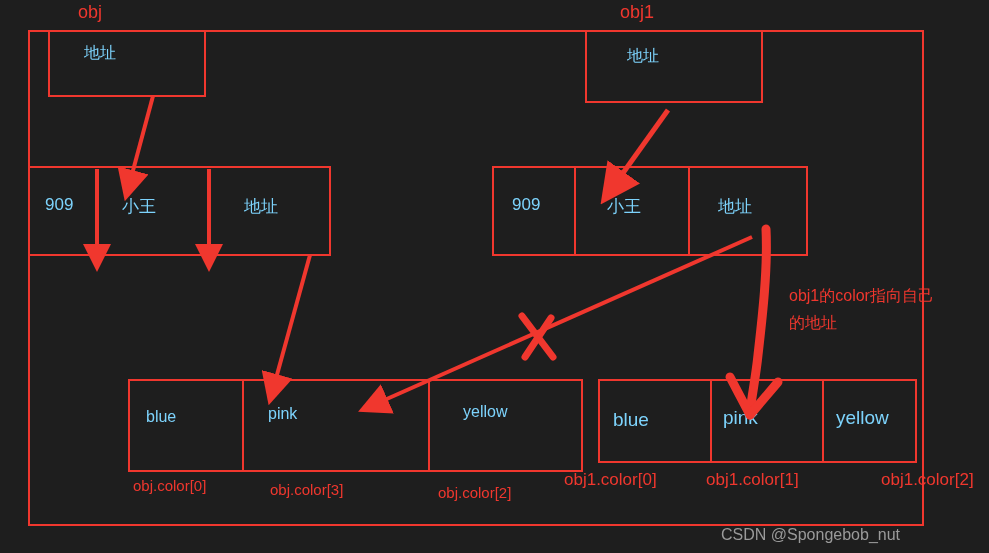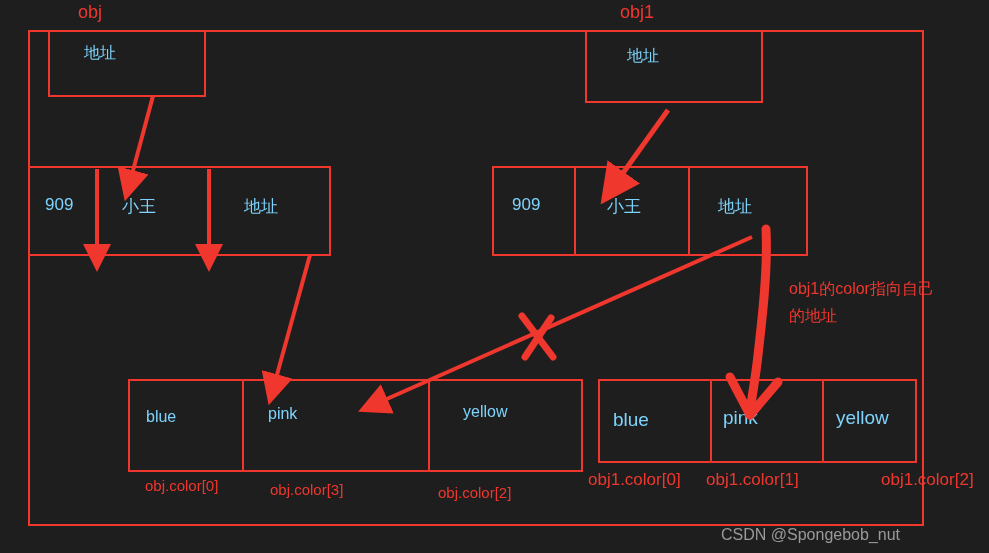--- a/index.html
+++ b/index.html
@@ -91,35 +91,35 @@
   <div class="cell-label" style="left:512px; top:195px; font-size:17px;">909</div>
   <div class="cell-label" style="left:607px; top:195px; font-size:17px;">小王</div>
   <div class="cell-label" style="left:718px; top:195px; font-size:17px;">地址</div>
 
   <div class="box" style="left:128px; top:379px; width:455px; height:93px;"></div>
   <div class="vdiv" style="left:242px; top:381px; height:89px;"></div>
   <div class="vdiv" style="left:428px; top:381px; height:89px;"></div>
   <div class="cell-label" style="left:146px; top:408px; font-size:16px;">blue</div>
   <div class="cell-label" style="left:268px; top:405px; font-size:16px;">pink</div>
   <div class="cell-label" style="left:463px; top:403px; font-size:16px;">yellow</div>
-  <div class="arr-label" style="left:145px; top:477px;">obj.color[0]</div>
+  <div class="arr-label" style="left:133px; top:477px;">obj.color[0]</div>
   <div class="arr-label" style="left:270px; top:481px;">obj.color[3]</div>
   <div class="arr-label" style="left:438px; top:484px;">obj.color[2]</div>
 
   <div class="box" style="left:598px; top:379px; width:319px; height:84px;"></div>
   <div class="vdiv" style="left:710px; top:381px; height:80px;"></div>
   <div class="vdiv" style="left:822px; top:381px; height:80px;"></div>
   <div class="cell-label" style="left:613px; top:409px; font-size:19px;">blue</div>
   <div class="cell-label" style="left:723px; top:407px; font-size:19px;">pink</div>
   <div class="cell-label" style="left:836px; top:407px; font-size:19px;">yellow</div>
-  <div class="arr-label" style="left:588px; top:470px; font-size:17px;">obj1.color[0]</div>
+  <div class="arr-label" style="left:564px; top:470px; font-size:17px;">obj1.color[0]</div>
   <div class="arr-label" style="left:706px; top:470px; font-size:17px;">obj1.color[1]</div>
   <div class="arr-label" style="left:837px; top:470px; font-size:17px;margin-left:44px;">obj1.color[2]</div>
 
-  <div class="annot" style="left:789px; top:275px;">obj1的color指向自己
+  <div class="annot" style="left:789px; top:282px;">obj1的color指向自己
 的地址</div>
 
   <div class="watermark" style="left:721px; top:526px;">CSDN @Spongebob_nut</div>
 
   <svg class="overlay" viewBox="0 0 989 553" xmlns="http://www.w3.org/2000/svg">
     <defs>
       <marker id="ah" markerWidth="8" markerHeight="8" refX="2" refY="4" orient="auto" markerUnits="strokeWidth">
         <path d="M0,0 L8,4 L0,8 z" fill="#f0372e"></path>
       </marker>
       <marker id="ah2" markerWidth="7" markerHeight="7" refX="2" refY="3.5" orient="auto" markerUnits="strokeWidth">

